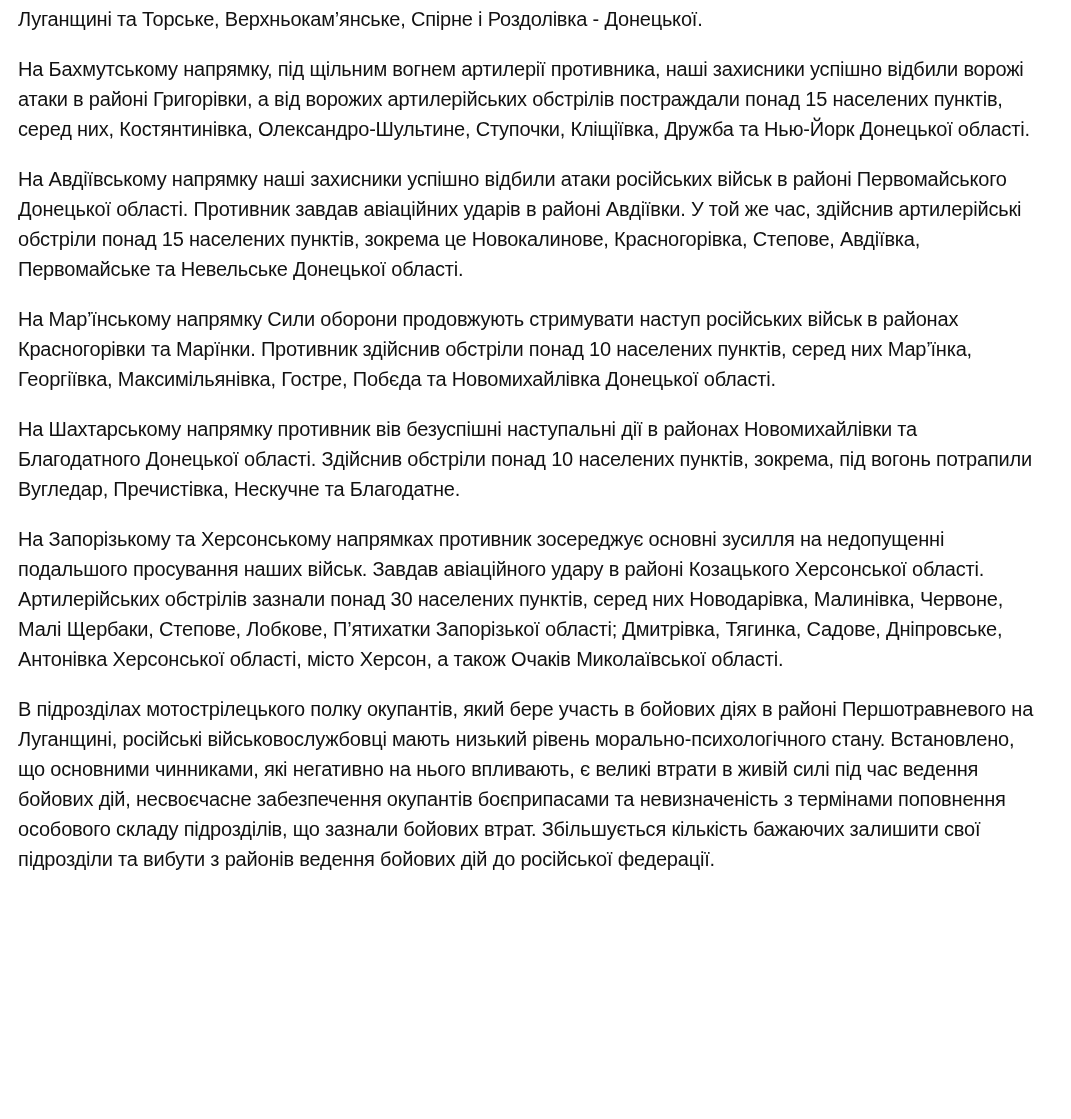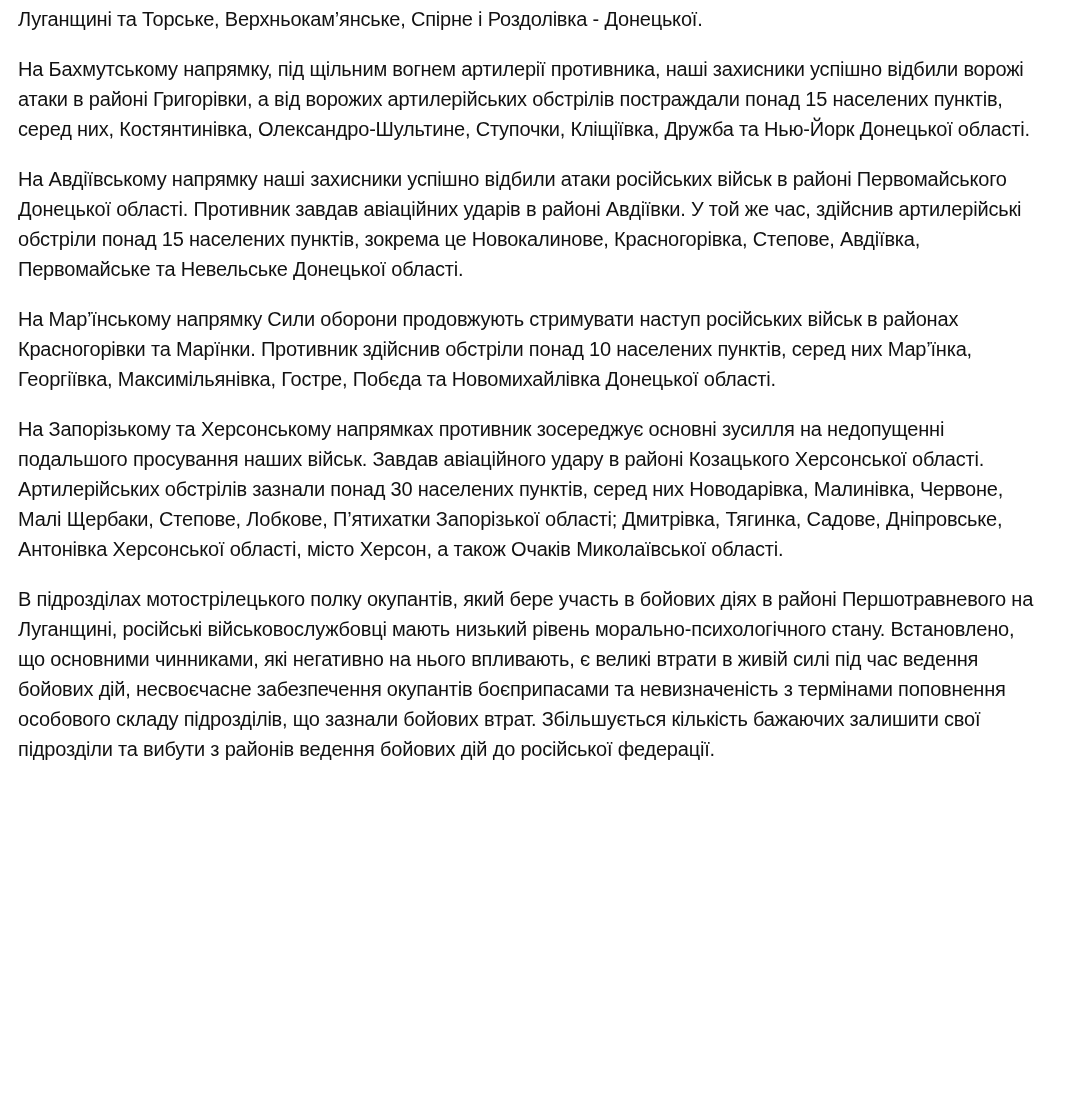--- a/index.html
+++ b/index.html
@@ -30,15 +30,16 @@
   }
 </style>
 </head>
 <body>
 
 <main class="page">
   <p class="report-paragraph">Луганщині та Торське, Верхньокам’янське, Спірне і Роздолівка - Донецької.</p>
   <p class="report-paragraph">На Бахмутському напрямку, під щільним вогнем артилерії противника, наші захисники успішно відбили ворожі атаки в районі Григорівки, а від ворожих артилерійських обстрілів постраждали понад 15 населених пунктів, серед них, Костянтинівка, Олександро-Шультине, Ступочки, Кліщіївка, Дружба та Нью-Йорк Донецької області.</p>
   <p class="report-paragraph">На Авдіївському напрямку наші захисники успішно відбили атаки російських військ в районі Первомайського Донецької області. Противник завдав авіаційних ударів в районі Авдіївки. У той же час, здійснив артилерійські обстріли понад 15 населених пунктів, зокрема це Новокалинове, Красногорівка, Степове, Авдіївка, Первомайське та Невельське Донецької області.</p>
   <p class="report-paragraph">На Мар’їнському напрямку Сили оборони продовжують стримувати наступ російських військ в районах Красногорівки та Марїнки. Противник здійснив обстріли понад 10 населених пунктів, серед них Мар’їнка, Георгіївка, Максимільянівка, Гостре, Побєда та Новомихайлівка Донецької області.</p>
+  <p class="report-paragraph">На Шахтарському напрямку противник вів безуспішні наступальні дії в районах Новомихайлівки та Благодатного Донецької області. Здійснив обстріли понад 10 населених пунктів, зокрема, під вогонь потрапили Вугледар, Пречистівка, Нескучне та Благодатне.</p>
   <p class="report-paragraph">На Запорізькому та Херсонському напрямках противник зосереджує основні зусилля на недопущенні подальшого просування наших військ. Завдав авіаційного удару в районі Козацького Херсонської області. Артилерійських обстрілів зазнали понад 30 населених пунктів, серед них Новодарівка, Малинівка, Червоне, Малі Щербаки, Степове, Лобкове, П’ятихатки Запорізької області; Дмитрівка, Тягинка, Садове, Дніпровське, Антонівка Херсонської області, місто Херсон, а також Очаків Миколаївської області.</p>
   <p class="report-paragraph">В підрозділах мотострілецького полку окупантів, який бере участь в бойових діях в районі Першотравневого на Луганщині, російські військовослужбовці мають низький рівень морально-психологічного стану. Встановлено, що основними чинниками, які негативно на нього впливають, є великі втрати в живій силі під час ведення бойових дій, несвоєчасне забезпечення окупантів боєприпасами та невизначеність з термінами поповнення особового складу підрозділів, що зазнали бойових втрат. Збільшується кількість бажаючих залишити свої підрозділи та вибути з районів ведення бойових дій до російської федерації.</p>
 </main>
 
 </body></html>

